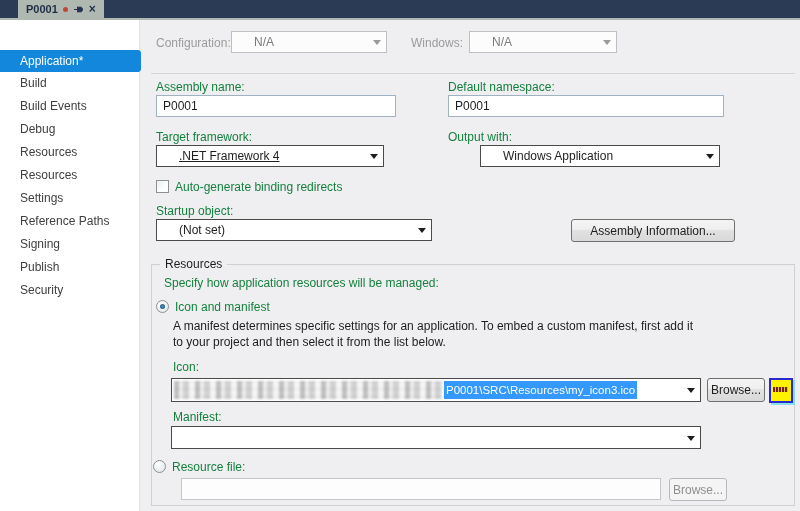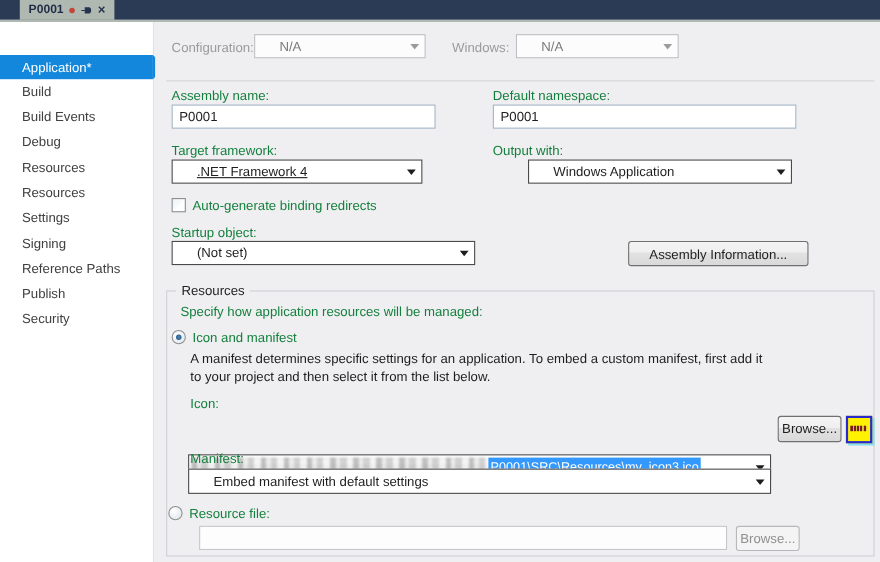--- a/index.html
+++ b/index.html
@@ -56,21 +56,21 @@
   .radio{position:absolute;width:13px;height:13px;border-radius:50%;border:1px solid #8E9090;background:radial-gradient(circle at 35% 30%,#FFFFFF,#DDE3E8);}
   .radio.on::after{content:'';position:absolute;left:3px;top:3px;width:5px;height:5px;border-radius:50%;
     background:radial-gradient(circle,#4C8DBF 0%,#235A85 75%);}
 
   .groupbox{position:absolute;left:10px;top:244px;width:644px;height:242px;border:1px solid #D0D0D4;}
   .group-label{position:absolute;top:-8px;left:8px;background:#EFEFF2;padding:0 5px;color:#1E1E1E;}
 
   .desc{position:absolute;left:32px;top:298px;width:522px;line-height:16px;color:#1E1E1E;}
 
   
-  .icon-combo{padding-left:10px;margin-top:35px;}
+  .icon-combo{padding-left:10px;}
   .redacted{position:absolute;left:2px;top:2px;bottom:2px;width:270px;
     background:
       repeating-linear-gradient(90deg,rgba(150,150,150,.55) 0 5px,rgba(230,230,230,.6) 5px 9px,rgba(175,175,175,.5) 9px 15px,rgba(245,245,245,.65) 15px 21px),
       repeating-linear-gradient(0deg,rgba(200,200,200,.4) 0 4px,rgba(240,240,240,.5) 4px 8px);
     filter:blur(1px);}
   .sel-text{position:absolute;left:272px;top:2px;bottom:2px;display:flex;align-items:center;background:var(--selection);color:#FFFFFF;padding:0 2px;white-space:nowrap;font-size:11.5px;}
 
   .icon-preview{position:absolute;left:628px;top:358px;width:24px;height:25px;background:var(--icon-yellow);
     border:2px solid var(--icon-blue);box-shadow:2px 2px 0 var(--icon-cyan);}
   .icon-preview .mini-text{position:absolute;left:2px;top:7px;width:15px;height:5px;
@@ -91,22 +91,22 @@
 </div>
 
 <div class="sidebar">
   <div class="nav-item selected"><span>Application*</span></div>
   <div class="nav-item"><span>Build</span></div>
   <div class="nav-item"><span>Build Events</span></div>
   <div class="nav-item"><span>Debug</span></div>
   <div class="nav-item"><span>Resources</span></div>
   <div class="nav-item"><span>Resources</span></div>
   <div class="nav-item"><span>Settings</span></div>
+  <div class="nav-item"><span>Reference Paths</span></div>
   <div class="nav-item"><span>Signing</span></div>
-  <div class="nav-item"><span>Reference Paths</span></div>
   <div class="nav-item"><span>Publish</span></div>
   <div class="nav-item"><span>Security</span></div>
 </div>
 
 <div class="main">
 
   <span class="lbl dis" style="left:15px;top:16px;">Configuration:</span>
   <div class="combo dis" style="left:90px;top:11px;width:156px;height:22px;">
     <span>N/A</span>
     <span class="caret"></span>
@@ -170,21 +170,20 @@
   </div>
   <div class="btn" style="left:566px;top:358px;width:58px;height:24px;">
     <span>Browse...</span>
   </div>
   <div class="icon-preview">
     <span class="mini-text"></span>
   </div>
 
   <span class="lbl" style="left:32px;top:390px;">Manifest:</span>
   <div class="combo" style="left:30px;top:406px;width:530px;height:23px;">
-    <span>Embed manifest with default settings</span>
     <span class="caret"></span>
   </div>
 
   <span class="radio" style="left:12px;top:440px;"></span>
   <span class="lbl" style="left:31px;top:440px;">Resource file:</span>
   <div class="textbox" style="left:40px;top:458px;width:480px;height:22px;border-color:#C6C6CA;background:#FDFDFD;">
     <span></span>
   </div>
   <div class="btn dis" style="left:528px;top:458px;width:58px;height:23px;">
     <span>Browse...</span>

